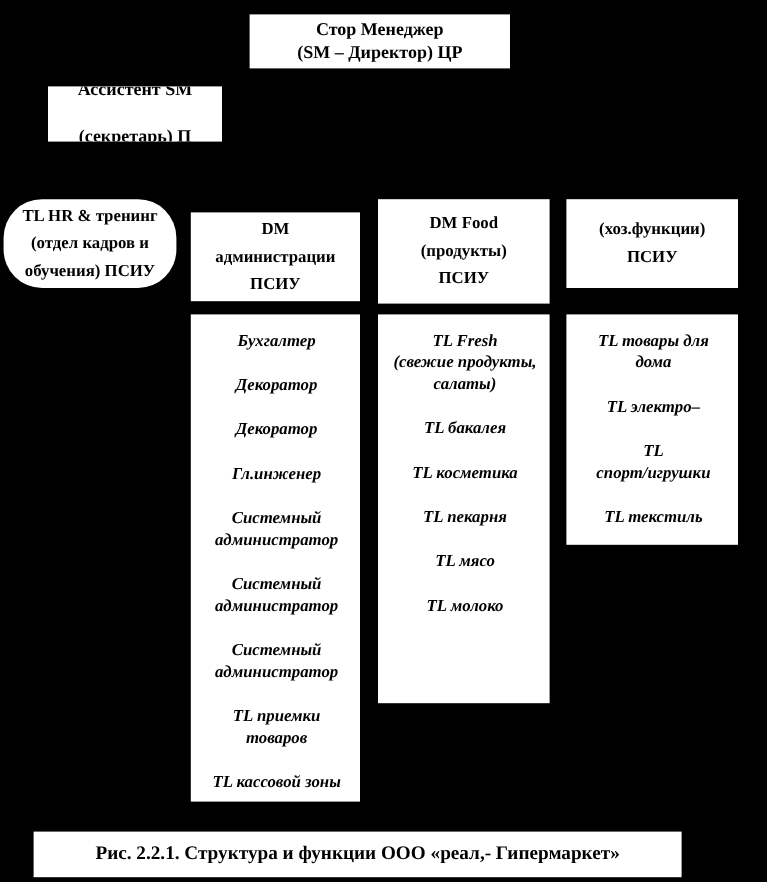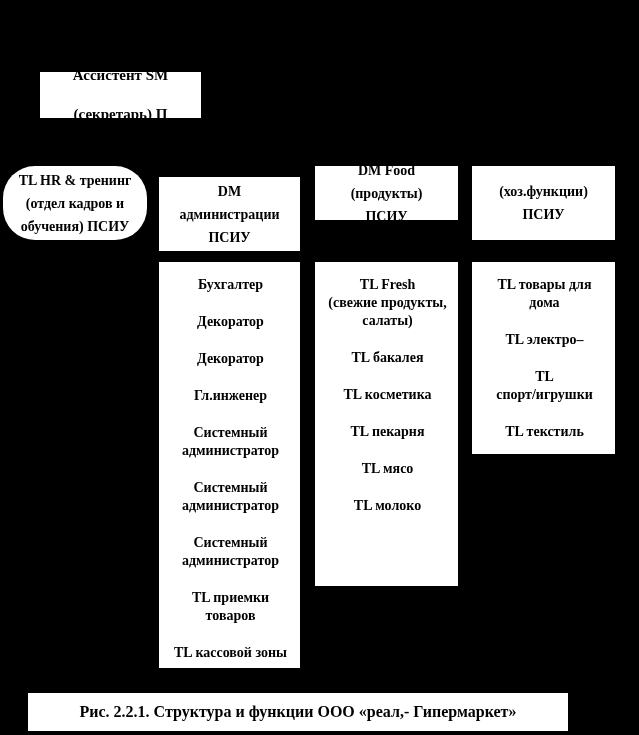--- a/index.html
+++ b/index.html
@@ -28,44 +28,49 @@
     flex-direction: column;
     align-items: center;
     justify-content: center;
   }
   .top-box { font-size: 15px; line-height: 19px; }
   .dept-box { font-size: 14px; line-height: 23px; padding: 0 2px; }
   .staff-col {
     font-size: 14px;
     line-height: 18px;
     padding: 14px 2px 0 4px;
+    font-style: italic;
   }
   .col-item {
     white-space: pre-line;
     margin-bottom: 19px;
   }
   .caption-box { font-size: 16px; line-height: 20px; }
 
   
   #store-manager { left: 208px; top: 12px;  width: 217px; height: 45px; }
-  #assistant     { left: 40px;  top: 72px;  width: 161px; height: 46px; gap: 20px; }
+  #assistant     { left: 40px;  top: 72px;  width: 145px; height: 46px; gap: 20px; }
   #dept-hr       { left: 3px;   top: 166px; width: 144px; height: 74px; border-radius: 32px; }
   #dept-admin    { left: 159px; top: 166px; width: 141px; height: 74px; margin-top: 11px; }
-  #dept-food     { left: 315px; top: 166px; width: 143px; height: 54px; }
+  #dept-food     { left: 315px; top: 166px; width: 143px; height: 87px; }
   #dept-nonfood  { left: 472px; top: 166px; width: 143px; height: 74px; }
   #col-admin     { left: 159px; top: 262px; width: 141px; height: 406px; }
   #col-food      { left: 315px; top: 262px; width: 143px; height: 324px; }
   #col-nonfood   { left: 472px; top: 262px; width: 143px; height: 192px; }
   #caption       { left: 28px;  top: 693px; width: 540px; height: 38px; }
 </style>
 </head>
 <body>
 
 <div class="stage">
 
+  <div class="box centered top-box" id="store-manager">
+    <div>Стор Менеджер</div>
+    <div>(SM – Директор) ЦР</div>
+  </div>
 
   <div class="box centered top-box" id="assistant">
     <div>Ассистент SM</div>
     <div>(секретарь) П</div>
   </div>
 
   <div class="box centered dept-box" id="dept-hr">
     <div>TL HR &amp; тренинг</div>
     <div>(отдел кадров и</div>
     <div>обучения) ПСИУ</div>

